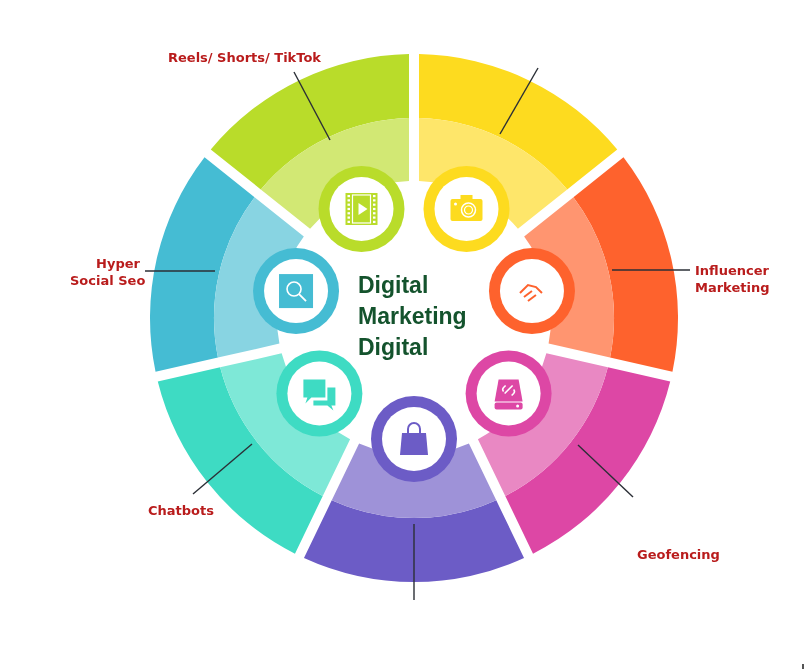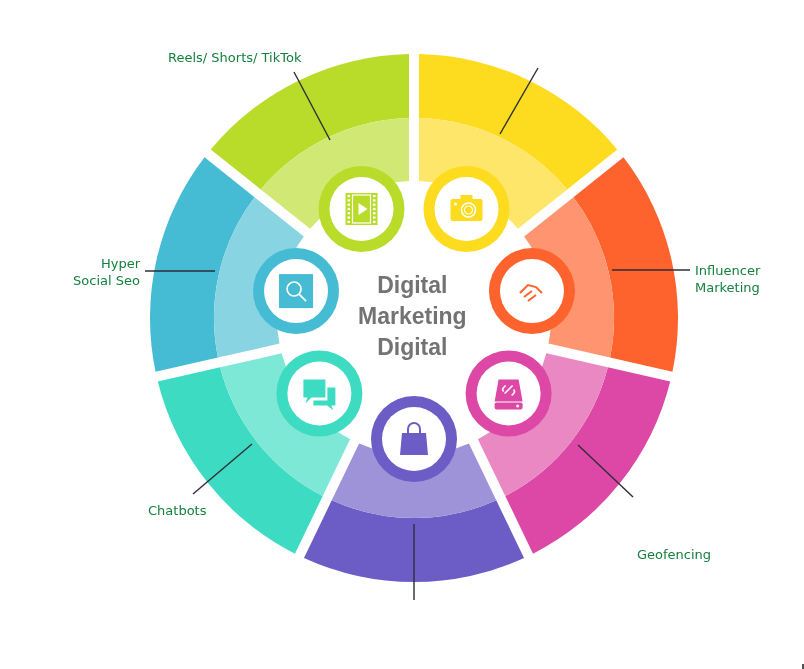--- a/index.html
+++ b/index.html
@@ -1,20 +1,20 @@
 <!DOCTYPE html>
 <html><head>
 <meta charset="utf-8">
 <style>
   html, body { margin:0; padding:0; background:#ffffff; }
   body { width:804px; height:669px; position:relative; overflow:hidden; font-family:"DejaVu Sans", sans-serif; }
   #stage { position:absolute; left:0; top:0; width:804px; height:669px; }
-  .label { position:absolute; font-size:13px; font-weight:normal; color:#15803d; line-height:17px; white-space:nowrap; }
+  .label { position:absolute; font-size:13px; font-weight:bold; color:#b91c1c; line-height:17px; white-space:nowrap; }
   .label.right { text-align:right; }
-  .center-title { position:absolute; left:358px; top:270px; font-family:"Liberation Sans", sans-serif; font-size:23px; font-weight:bold; color:#737373; line-height:31px;text-align:center; }
+  .center-title { position:absolute; left:358px; top:270px; font-family:"Liberation Sans", sans-serif; font-size:23px; font-weight:bold; color:#14532d; line-height:31px; }
   .corner-mark { position:absolute; left:802px; top:664px; width:2px; height:5px; background:#555; }
 </style>
 </head>
 <body>
 
 <div id="stage">
   <svg id="wheel" width="804" height="669" viewBox="0 0 804 669">
       <g>
         <path d="M418.9997010881587,54.04734706953775 A264,264 0 0 1 617.2492313011837,149.5192890106469 L567.2003102857534,189.4322554901546 A200,200 0 0 0 418.9994791829425,118.06249674485949 Z" fill="#FDDB1F"></path>
         <path d="M418.9994791829425,118.06249674485949 A200,200 0 0 1 567.2003102857534,189.4322554901546 L517.9228290363492,228.73048893893423 A137,137 0 0 0 418.99889008759686,181.0912307487496 Z" fill="#FEE66A"></path>

